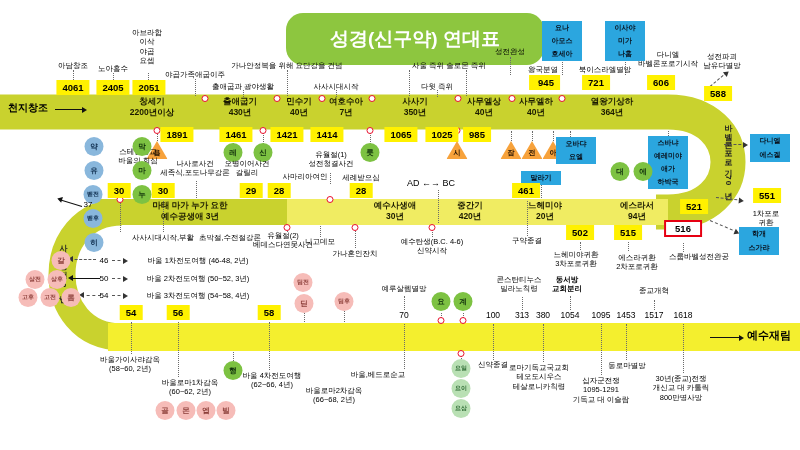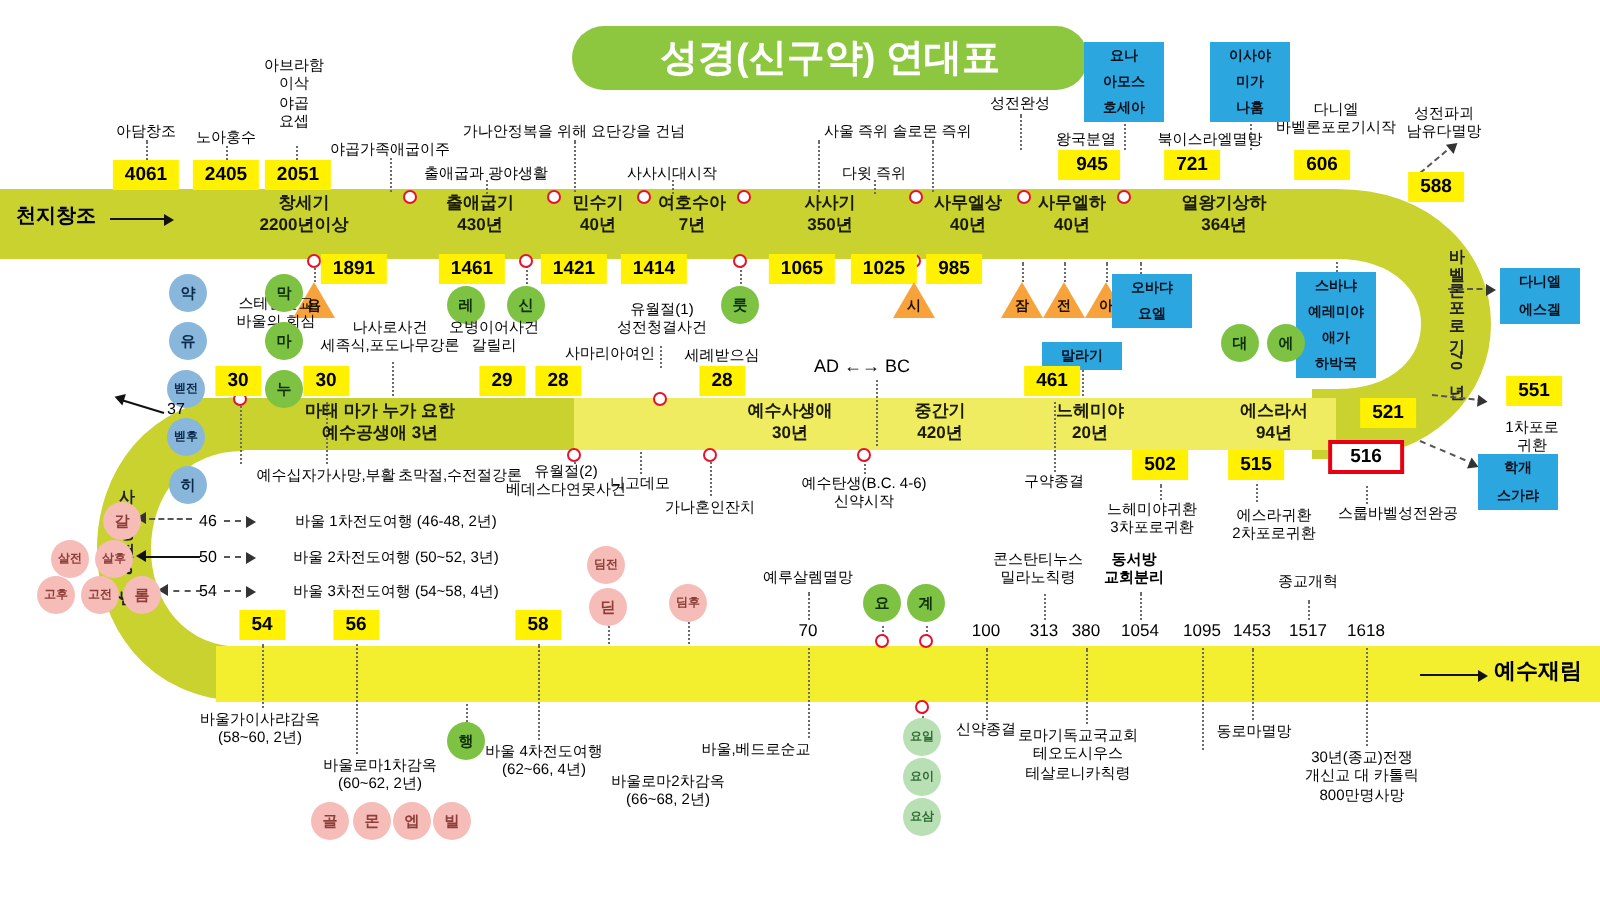--- a/index.html
+++ b/index.html
@@ -25,21 +25,21 @@
        display:flex;align-items:flex-end;justify-content:center;font-size:7px;font-weight:bold;color:#201000;padding-bottom:1px;}
   .vline{width:0;border-left:1px dotted #6b6b6b;}
   .dline{height:0;border-top:1px dashed #555;transform-origin:0 50%;}
   .aline{height:0;border-top:1.5px solid #111;transform-origin:0 50%;}
   .dline::after,.aline::after{content:'';position:absolute;right:-5px;top:-3.5px;
        border:3px solid transparent;border-left:5px solid #333;}
   .aline::after{border-left-color:#111;}
   .dot{width:5px;height:5px;border-radius:50%;border:1px solid #e8112d;background:#fff;}
   .vtext{position:absolute;writing-mode:vertical-rl;font-size:8px;font-weight:bold;color:#222;
          letter-spacing:1px;transform:translateX(-50%);white-space:nowrap;}
-  .title{position:absolute;left:286px;top:13px;width:258px;height:32px;background:#8dc63f;border-radius:17px;
+  .title{position:absolute;left:286px;top:13px;width:258px;height:52px;background:#8dc63f;border-radius:17px;
          color:#fff;font-size:19px;font-weight:bold;display:flex;align-items:center;justify-content:center;}
   .startlab{position:absolute;left:8px;top:101px;font-size:10px;font-weight:bold;color:#000;}
   .endlab{position:absolute;left:747px;top:328px;font-size:11px;font-weight:bold;color:#000;}
 </style>
 </head>
 <body>
 
 <div class="stage">
   <svg width="800" height="450">
     <path d="M0 112 H668 C748 112 748 212 668 212 H656" stroke="#c9d22e" stroke-width="35" fill="none"></path>
@@ -220,21 +220,21 @@
 바울의 회심</div>
     <div class="nd note" style="left: 195px; top: 159px;">나사로사건
 세족식,포도나무강론</div>
     <div class="nd note" style="left: 247px; top: 159px;">오병이어사건
 갈릴리</div>
     <div class="nd note" style="left: 305px; top: 172px;">사마리아여인</div>
     <div class="nd note" style="left: 331px; top: 150px;">유월절(1)
 성전청결사건</div>
     <div class="nd note" style="left: 361px; top: 173px;">세례받으심</div>
     <div class="nd note" style="left: 431px; top: 178px; font-size: 9px;">AD ←→ BC</div>
-    <div class="nd note" style="left: 163px; top: 233px;">예수십자가사망,부활</div>
+    <div class="nd note" style="left: 163px; top: 233px;">사사시대시작,부활</div>
     <div class="nd note" style="left: 230px; top: 233px;">초막절,수전절강론</div>
     <div class="nd note" style="left: 283px; top: 231px;">유월절(2)
 베데스다연못사건</div>
     <div class="nd note" style="left: 320px; top: 237px;">니고데모</div>
     <div class="nd note" style="left: 355px; top: 249px;">가나혼인잔치</div>
     <div class="nd note" style="left: 432px; top: 237px;">예수탄생(B.C. 4-6)
 신약시작</div>
     <div class="nd note" style="left: 527px; top: 236px;">구약종결</div>
     <div class="nd note" style="left: 576px; top: 250px;">느헤미야귀환
 3차포로귀환</div>
@@ -299,20 +299,23 @@
 (66~68, 2년)</div>
     <div class="nd note" style="left: 378px; top: 370px;">바울,베드로순교</div>
     <div class="nd note" style="left: 493px; top: 360px;">신약종결</div>
     <div class="nd note" style="left: 519px; top: 275px;">콘스탄티누스
 밀라노칙령</div>
     <div class="nd bnote" style="left: 567px; top: 275px; font-family: Liberation Serif, serif;">동서방
 교회분리</div>
     <div class="nd note" style="left: 539px; top: 363px;">로마기독교국교회
 테오도시우스
 테살로니카칙령</div>
+    <div class="nd note" style="left: 601px; top: 376px;">십자군전쟁
+1095-1291
+기독교 대 이슬람</div>
     <div class="nd note" style="left: 627px; top: 361px;">동로마멸망</div>
     <div class="nd note" style="left: 654px; top: 286px;">종교개혁</div>
     <div class="nd note" style="left: 681px; top: 374px;">30년(종교)전쟁
 개신교 대 카톨릭
 800만명사망</div>
     <div class="nd seg" style="left: 152px; top: 96px;">창세기
 2200년이상</div>
     <div class="nd seg" style="left: 240px; top: 96px;">출애굽기
 430년</div>
     <div class="nd seg" style="left: 299px; top: 96px;">민수기

